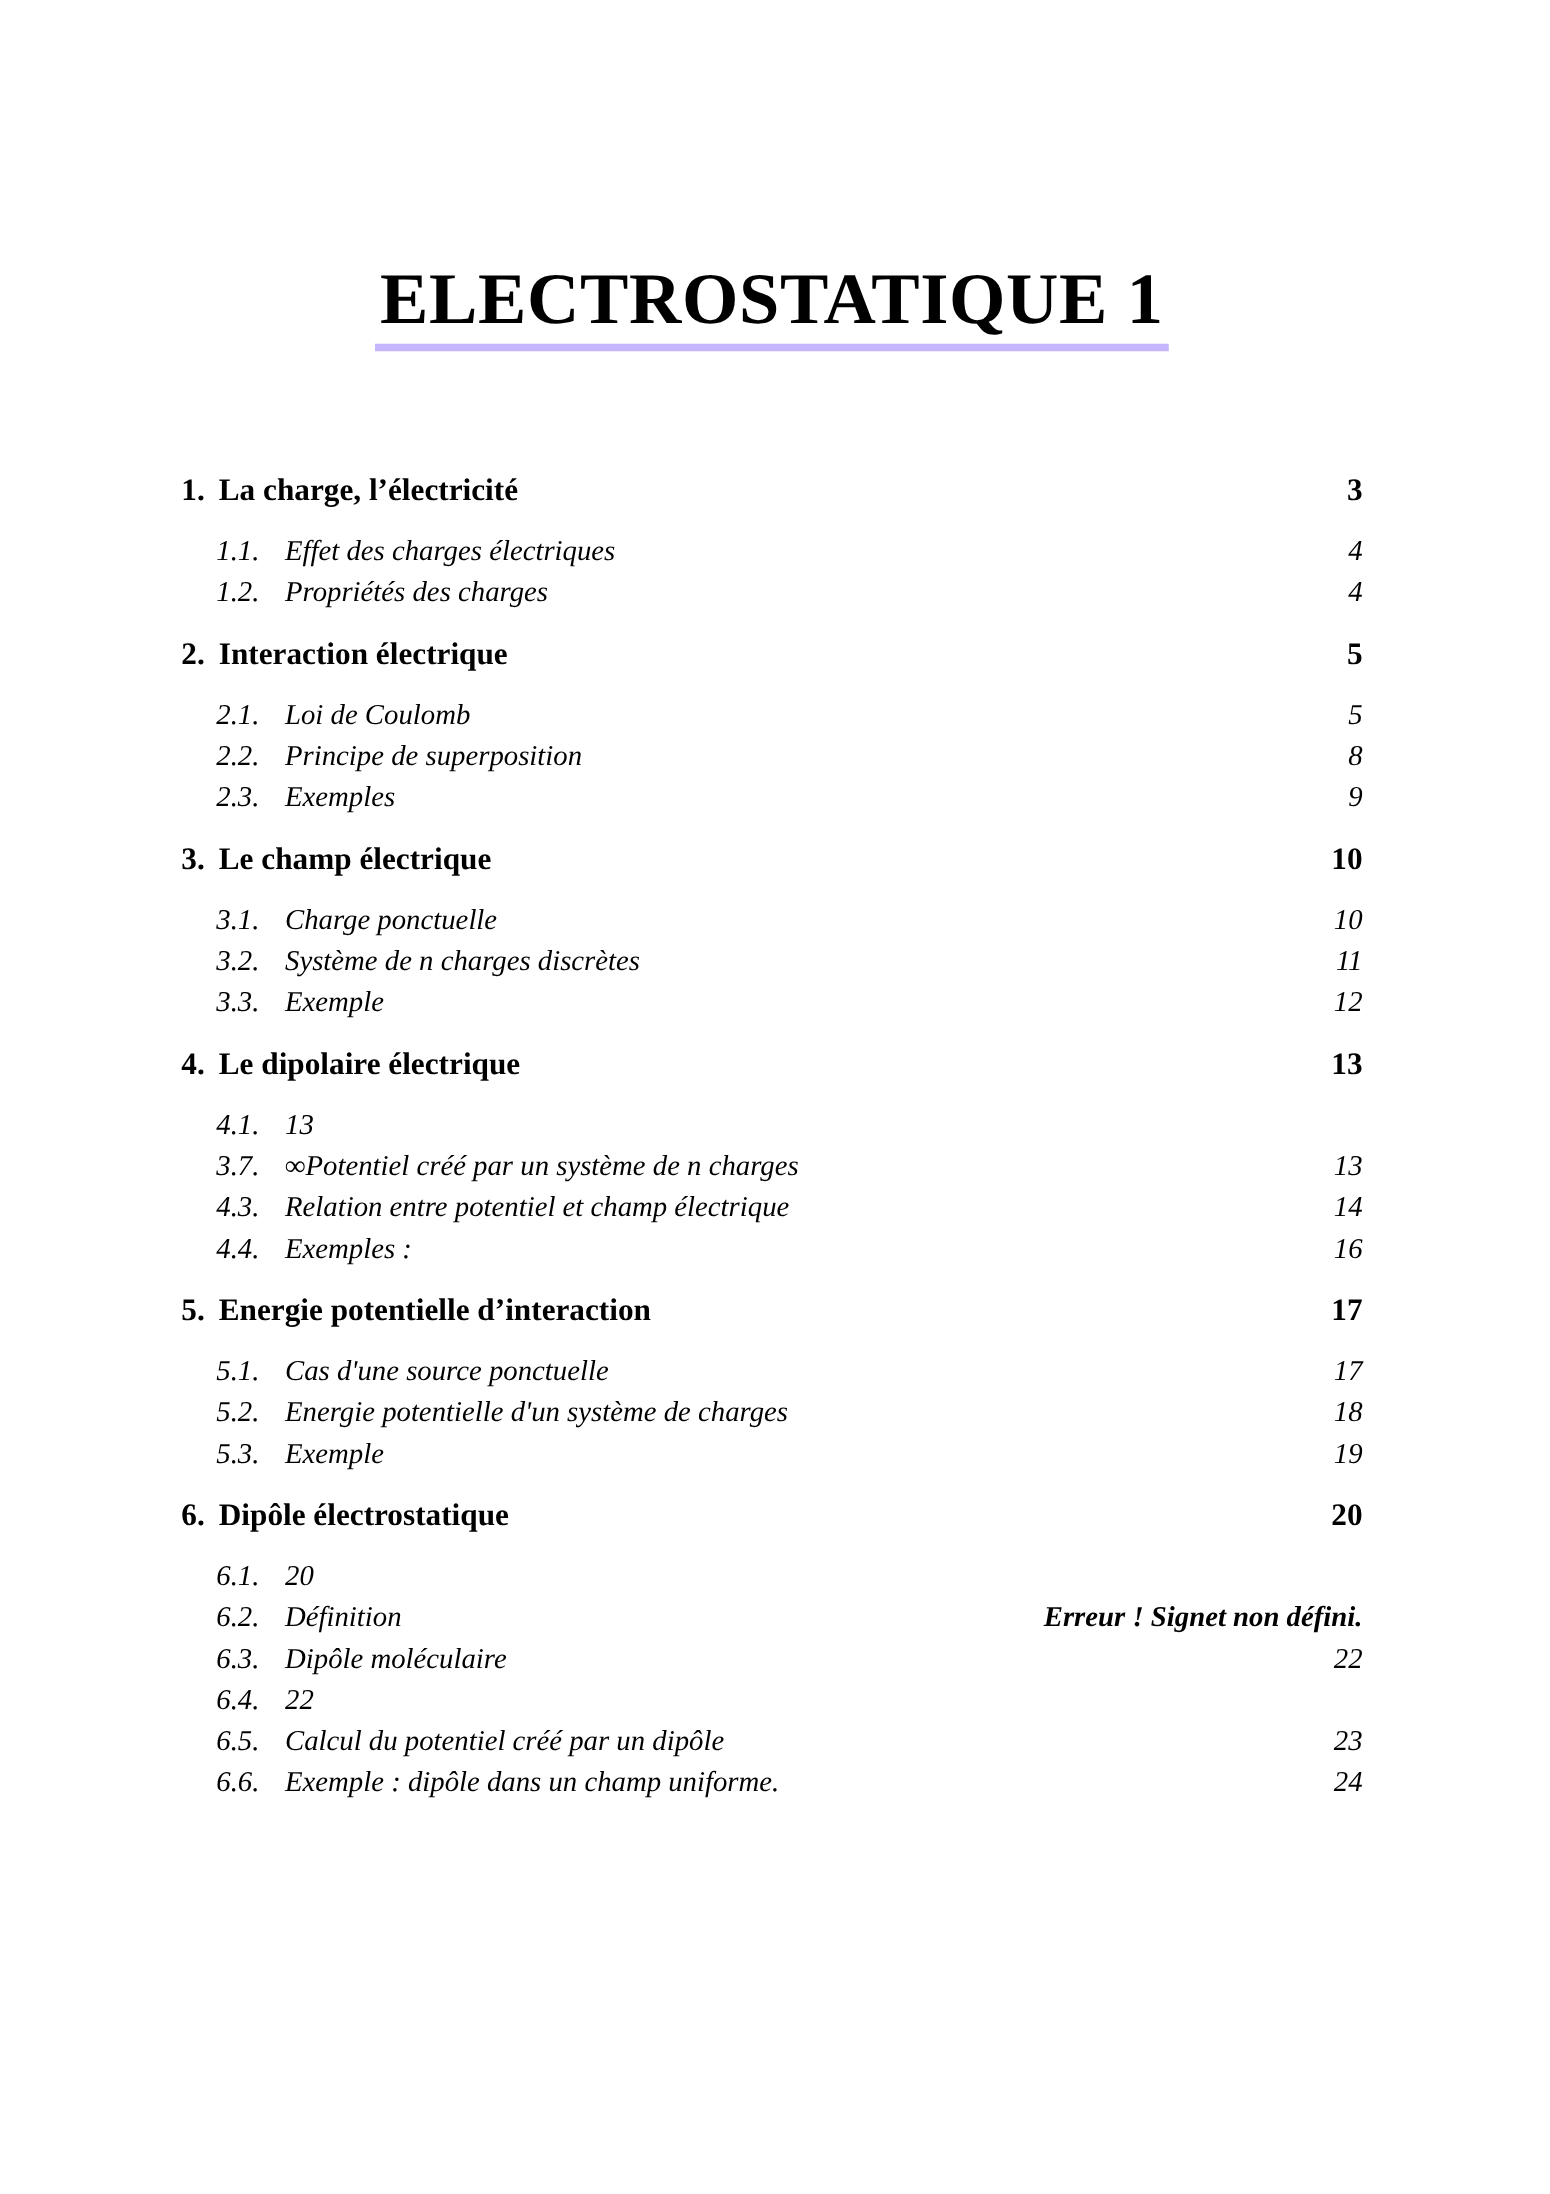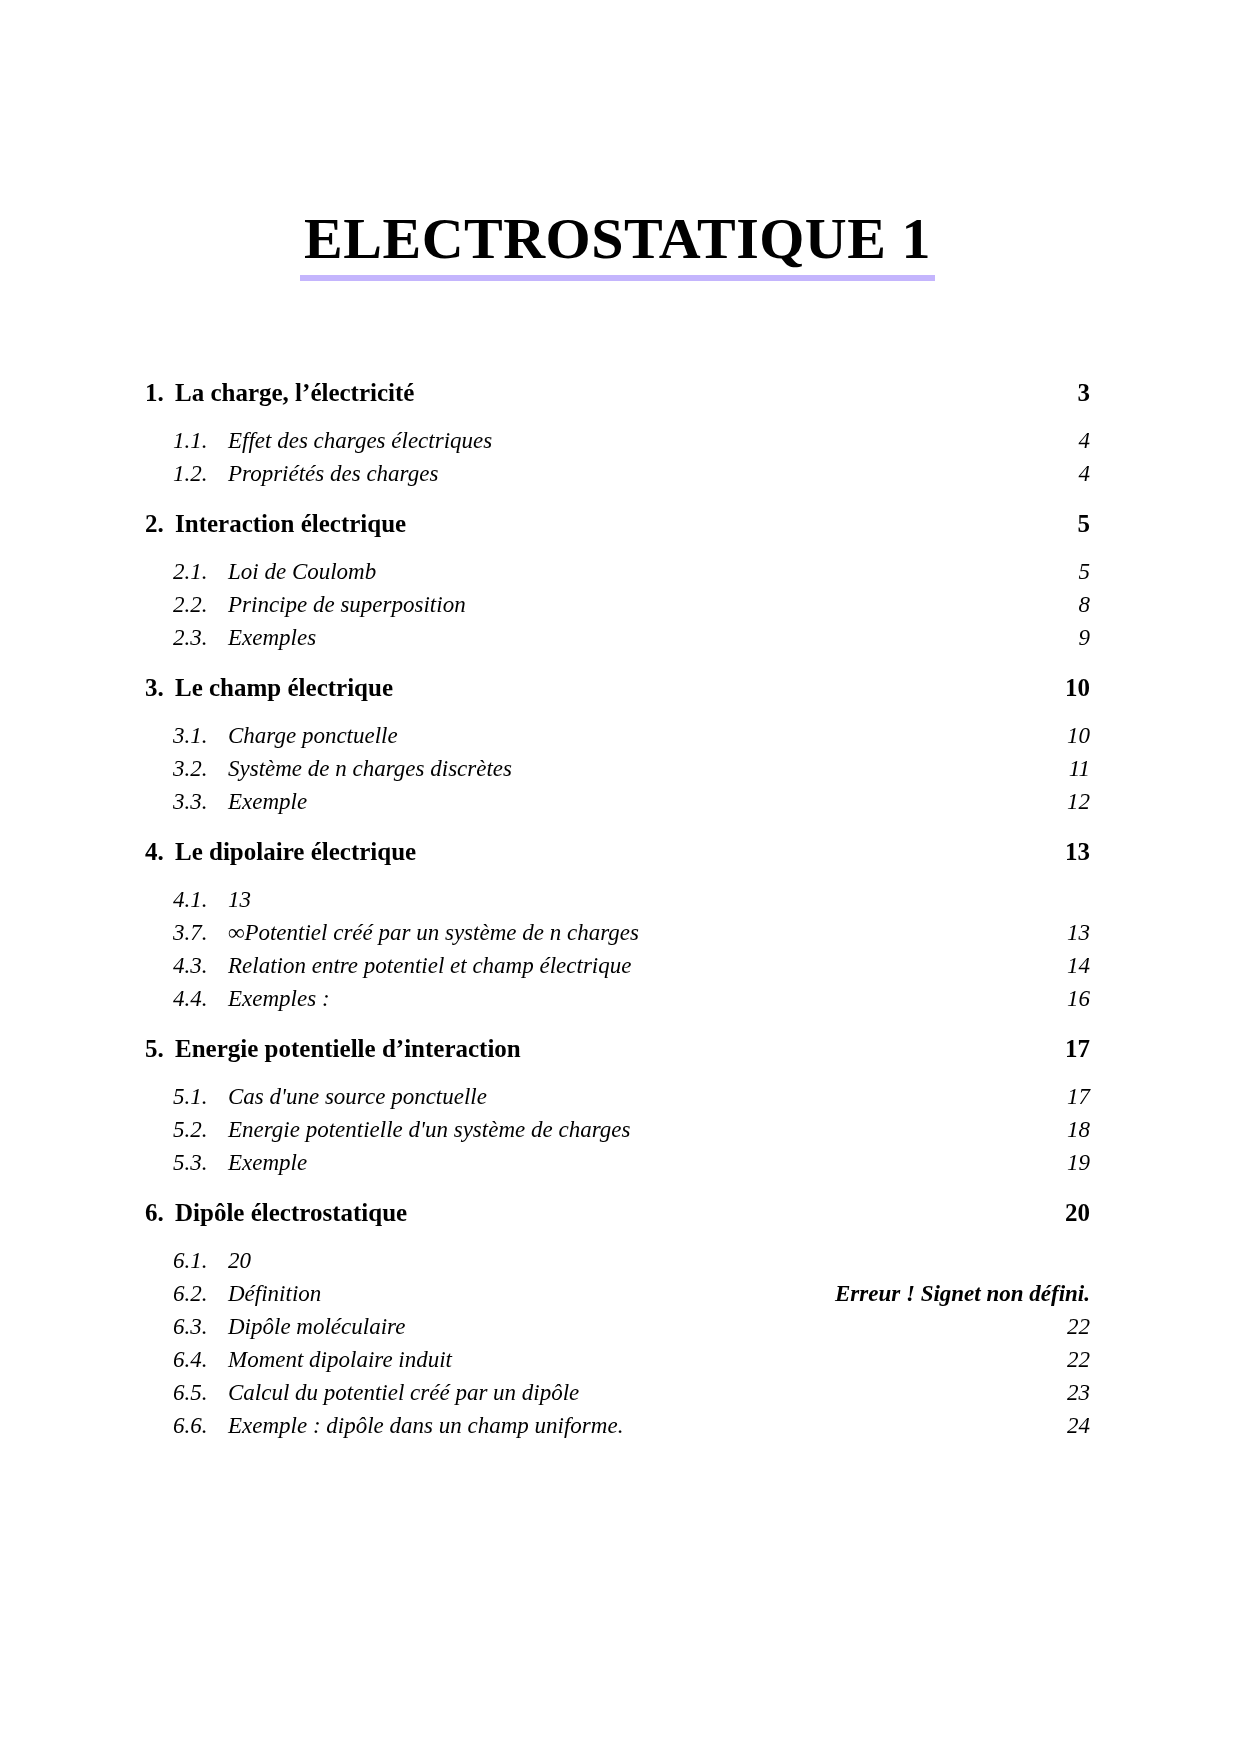--- a/index.html
+++ b/index.html
@@ -195,21 +195,20 @@
     <span class="label">Définition</span>
     <span class="page-num error">Erreur ! Signet non défini.</span>
   </div>
       <div class="toc-row lvl2">
     <span class="num">6.3.</span>
     <span class="label">Dipôle moléculaire</span>
     <span class="page-num">22</span>
   </div>
       <div class="toc-row lvl2">
     <span class="num">6.4.</span>
-    <span class="label">Moment dipolaire induit</span>
     <span class="page-num">22</span>
   </div>
       <div class="toc-row lvl2">
     <span class="num">6.5.</span>
     <span class="label">Calcul du potentiel créé par un dipôle</span>
     <span class="page-num">23</span>
   </div>
       <div class="toc-row lvl2">
     <span class="num">6.6.</span>
     <span class="label">Exemple : dipôle dans un champ uniforme.</span>

